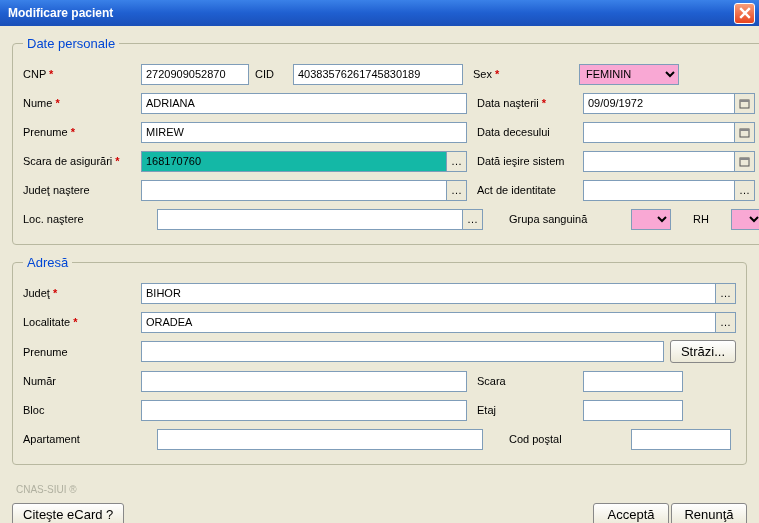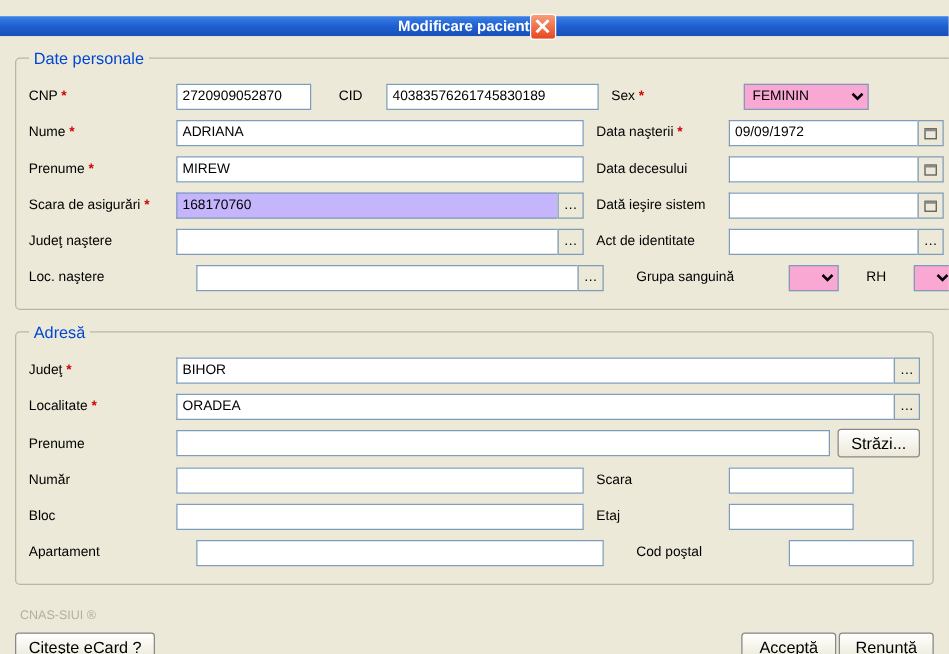--- a/index.html
+++ b/index.html
@@ -5,29 +5,28 @@
   * { box-sizing: border-box; }
   body {
     margin: 0; padding: 0;
     font-family: Tahoma, Arial, sans-serif;
     font-size: 11px;
     background: #ece9d8;
     width: 759px;
   }
   .titlebar {
     background: linear-gradient(to bottom, #3a81e8 0%, #1f5fd0 50%, #1a4fb8 100%);
-    height: 16px;
+    height: 26px;
     display: flex;
     align-items: center;
-    justify-content: center;
+    justify-content: space-between;
     padding: 0 4px 0 8px;
     color: #fff;
     font-weight: bold;
     font-size: 12px;
-    margin-top: 13px;
   }
   .close-btn {
     width: 21px; height: 21px;
     background: linear-gradient(to bottom, #f89e7a, #e8441f);
     border: 1px solid #fff;
     border-radius: 3px;
     display: flex; align-items: center; justify-content: center;
     cursor: pointer;
   }
   .close-btn svg { width: 12px; height: 12px; }
@@ -53,21 +52,21 @@
   .req { color: #d00000; font-weight: bold; }
   .inp {
     height: 21px;
     border: 1px solid #7f9db9;
     background: #fff;
     padding: 0 4px;
     font-family: inherit;
     font-size: 11px;
     outline: none;
   }
-  .inp-yellow { background: #c4b5fd; }
+  .inp-yellow { background: #14b8a6; }
   .inp-group { display: flex; }
   .inp-group .inp { flex: 1; border-right: none; }
   .btn-picker {
     width: 21px; height: 21px;
     border: 1px solid #7f9db9;
     background: #ece9d8;
     display: flex; align-items: center; justify-content: center;
     cursor: pointer;
     font-size: 11px;
     flex-shrink: 0;
@@ -93,21 +92,21 @@
   }
   .footer {
     display: flex;
     justify-content: space-between;
     align-items: center;
     padding-top: 2px;
   }
   .footer-right { display: flex; gap: 2px; }
   .copyright { color: #b0b0a0; font-size: 10px; margin-bottom: 6px; padding-left: 4px; margin-top: 19px; }
   .col-right { width: 100px; }
-  .cid-lbl { width: 38px; margin-left: 22px; }
+  .cid-lbl { width: 38px; margin-left: 6px; }
 </style>
 </head>
 <body>
 
 <div class="titlebar">
   <span>Modificare pacient</span>
   <div class="close-btn">
     <svg viewBox="0 0 10 10">
         <path d="M1 1 L9 9 M9 1 L1 9" stroke="#fff" stroke-width="2"></path>
       </svg>

